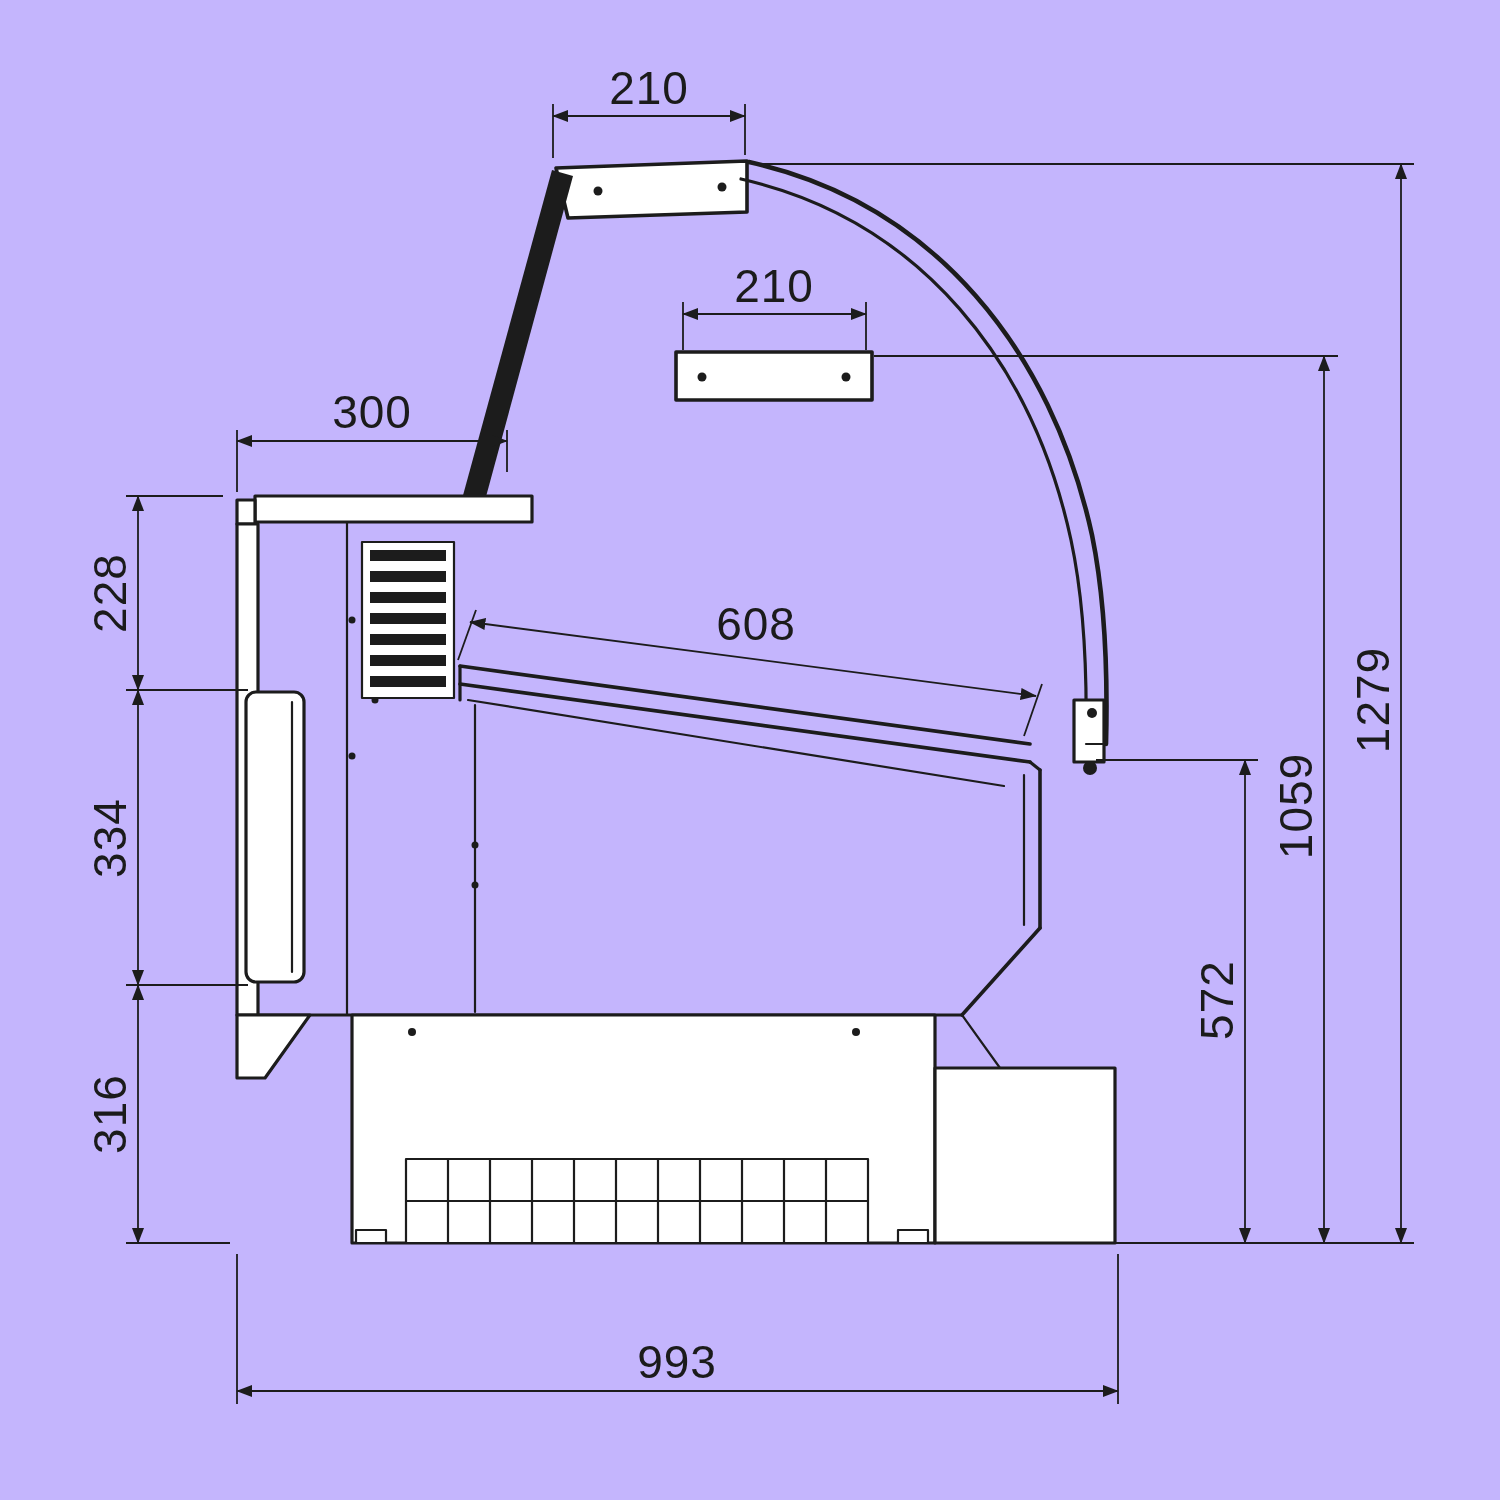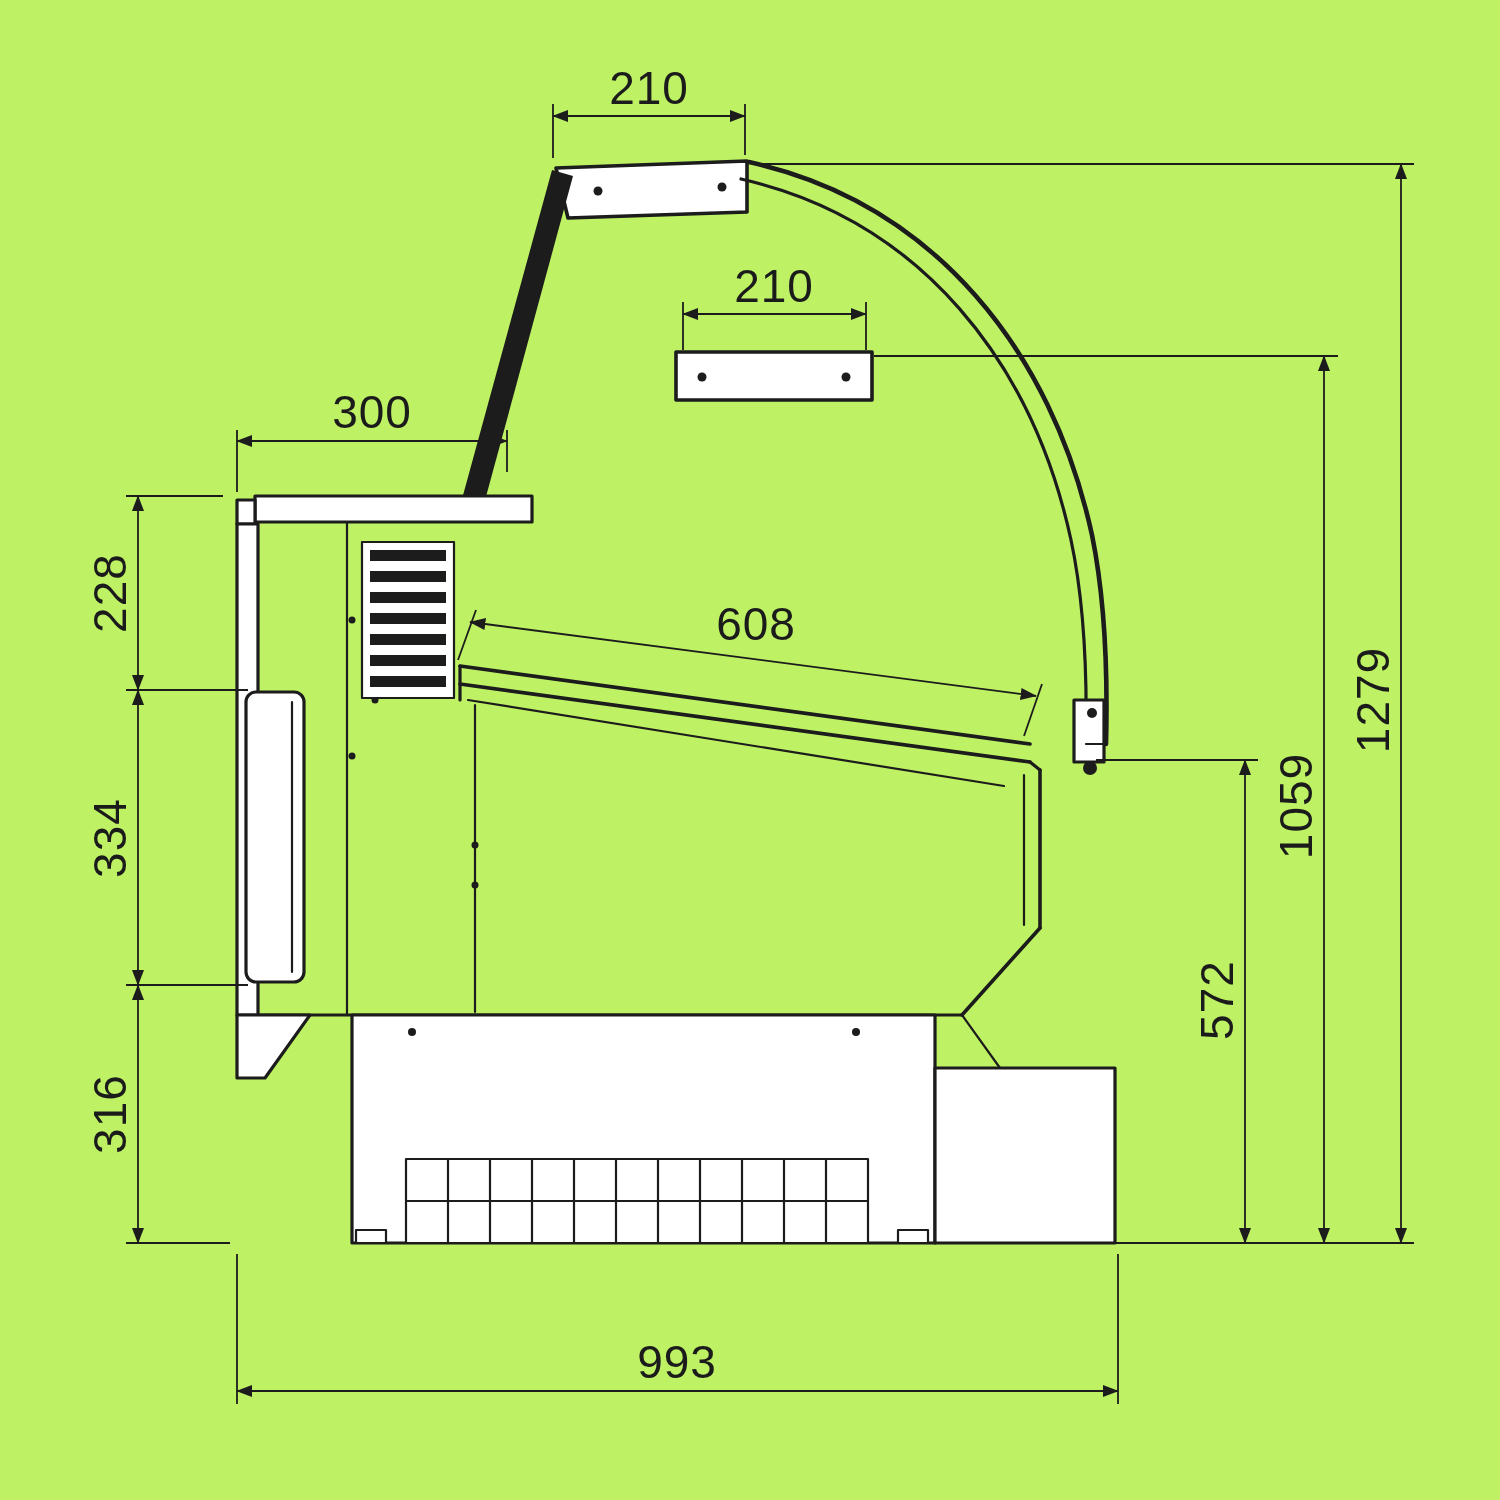--- a/index.html
+++ b/index.html
@@ -1,16 +1,16 @@
 <!DOCTYPE html>
 <html><head>
 <meta charset="utf-8">
 <style>
   html,body{margin:0;padding:0;background:#ffffff;}
-  .sheet{width:1500px;height:1500px;background:#bef264;position:relative;overflow:hidden;}
+  .sheet{width:1500px;height:1500px;background:#c4b5fd;position:relative;overflow:hidden;}
   svg{display:block;}
   .s3{stroke:#1c1c1c;stroke-width:3.2;fill:none;stroke-linecap:round;stroke-linejoin:round;}
   .s35{stroke:#1c1c1c;stroke-width:3.6;fill:none;stroke-linecap:round;stroke-linejoin:round;}
   .s45{stroke:#1c1c1c;stroke-width:4.6;fill:none;stroke-linecap:round;stroke-linejoin:round;}
   .s2{stroke:#1c1c1c;stroke-width:2.2;fill:none;stroke-linecap:round;stroke-linejoin:round;}
   .fillw{fill:#ffffff;}
   .filld{fill:#1c1c1c;stroke:none;}
   .dim{stroke:#1c1c1c;stroke-width:1.8;fill:none;stroke-linecap:butt;}
   text.dimlabel{font-family:"Liberation Sans","DejaVu Sans",sans-serif;font-size:46px;fill:#1b1b1b;letter-spacing:1px;}
 </style>

